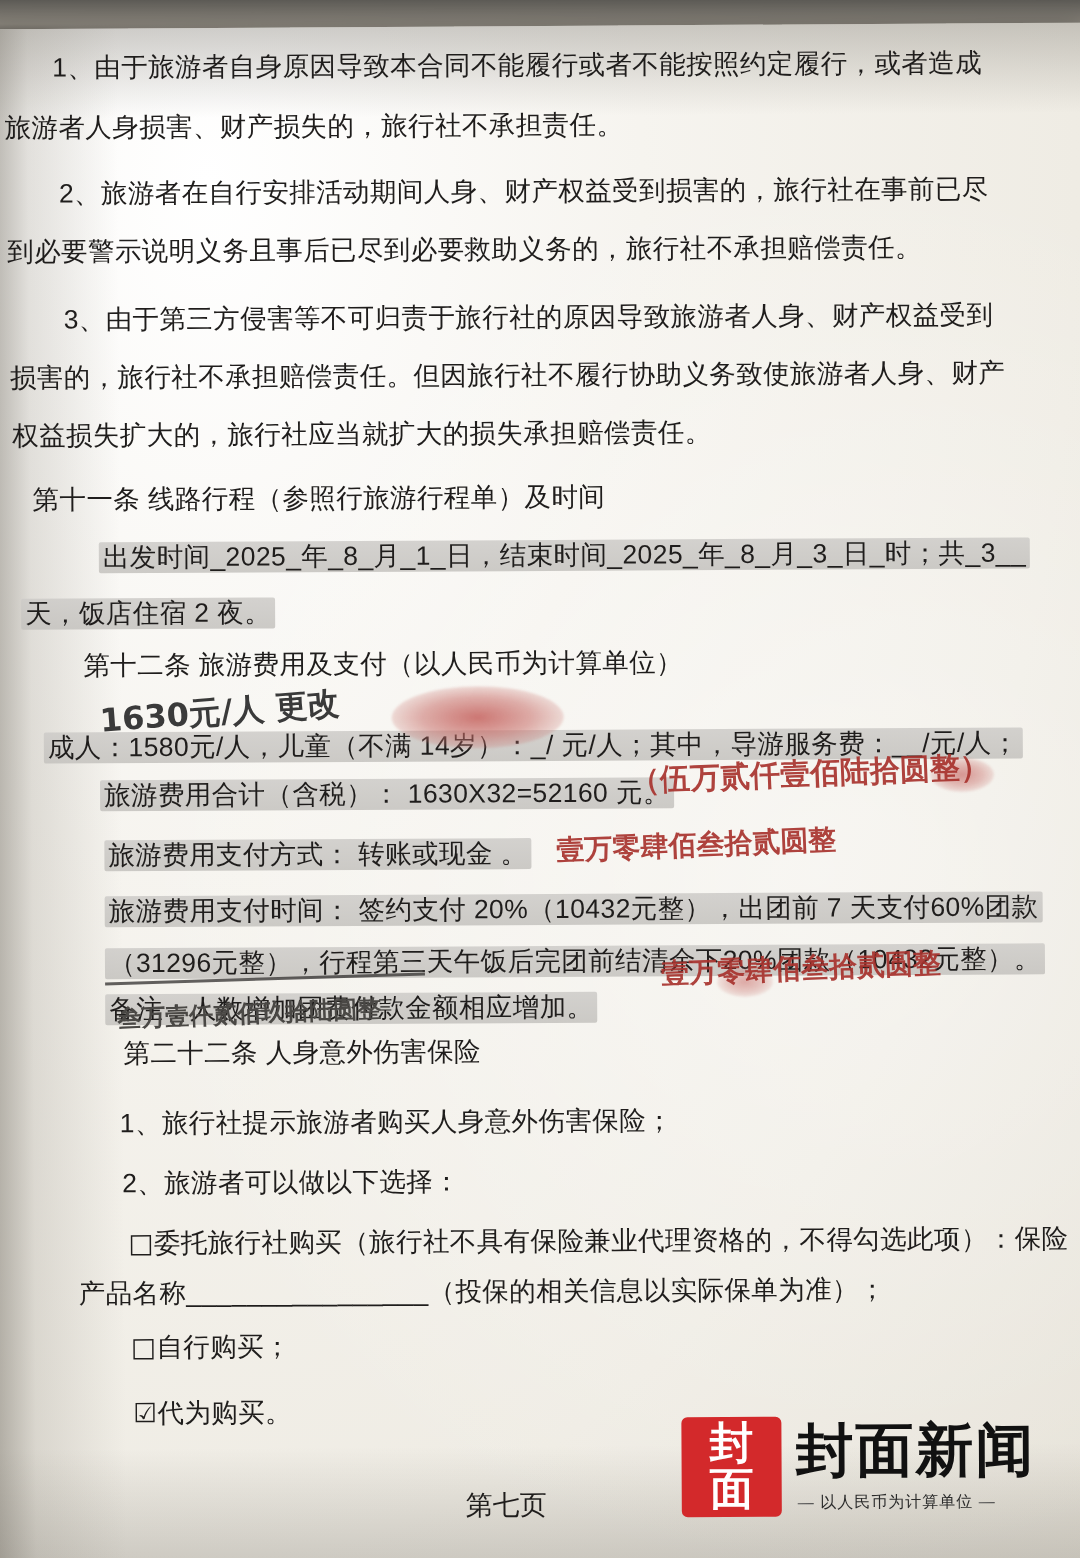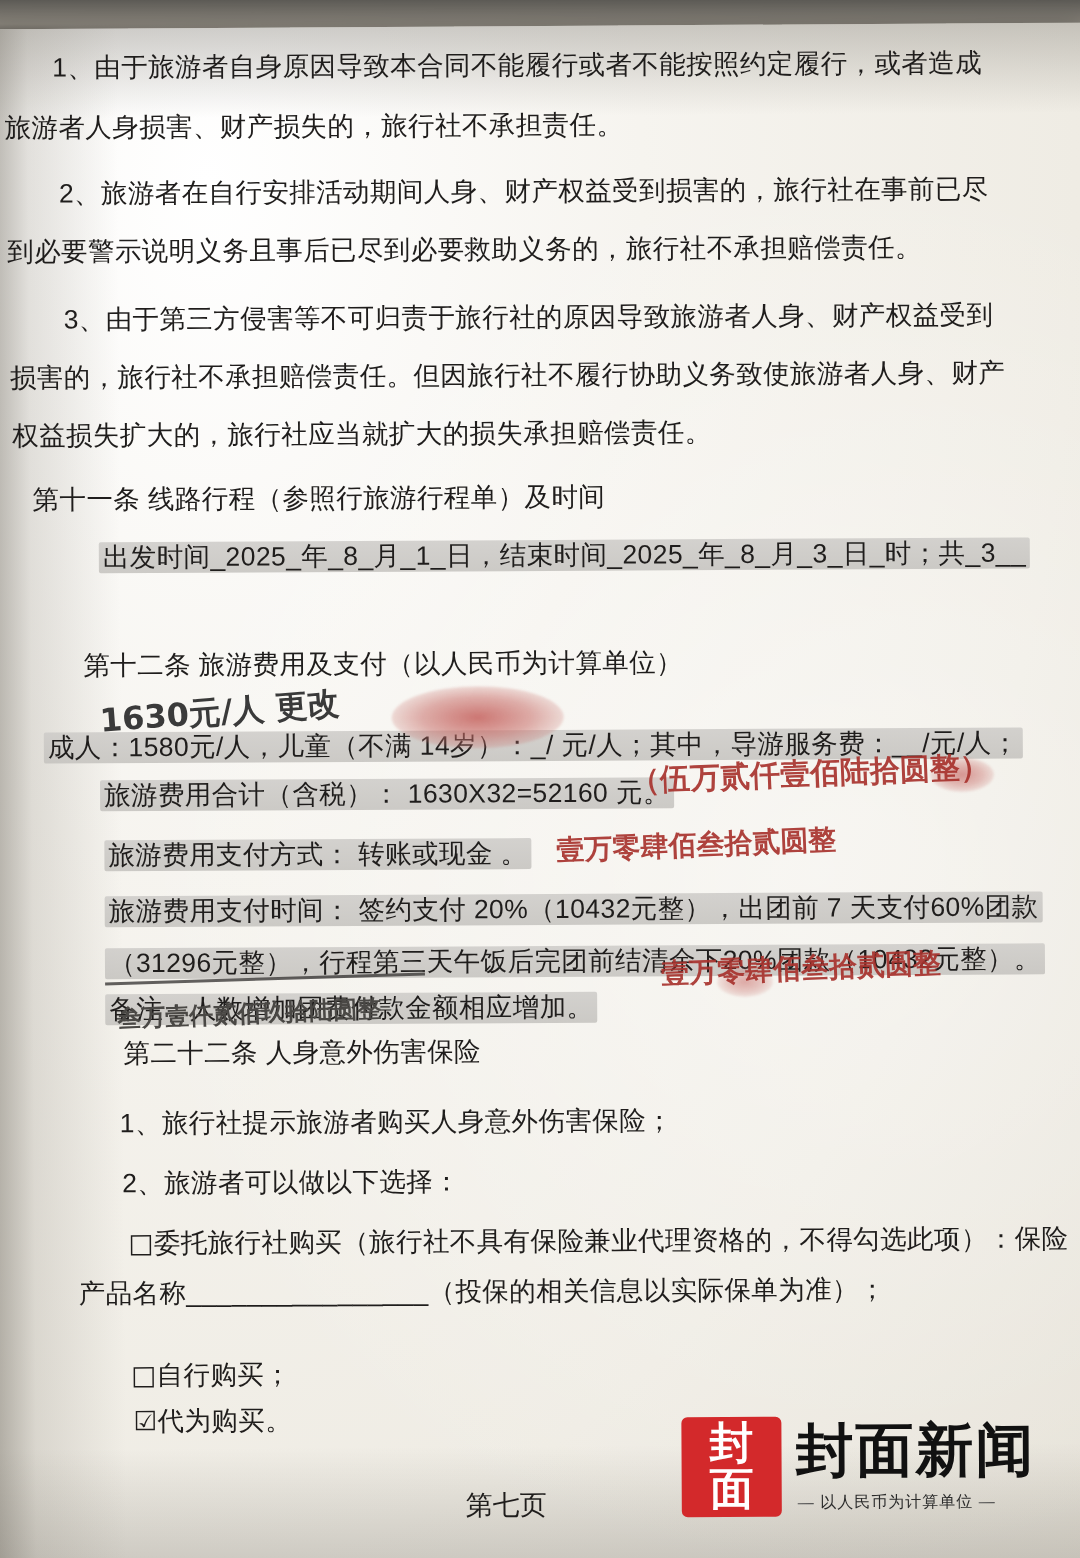--- a/index.html
+++ b/index.html
@@ -172,20 +172,21 @@
 
     <div class="p body-t" style="left:62px; top:178px;">2、旅游者在自行安排活动期间人身、财产权益受到损害的，旅行社在事前已尽</div>
     <div class="p body-t" style="left:10px; top:236px;">到必要警示说明义务且事后已尽到必要救助义务的，旅行社不承担赔偿责任。</div>
 
     <div class="p body-t" style="left:66px; top:304px;">3、由于第三方侵害等不可归责于旅行社的原因导致旅游者人身、财产权益受到</div>
     <div class="p body-t" style="left:12px; top:362px;">损害的，旅行社不承担赔偿责任。但因旅行社不履行协助义务致使旅游者人身、财产</div>
     <div class="p body-t" style="left:14px; top:420px;">权益损失扩大的，旅行社应当就扩大的损失承担赔偿责任。</div>
 
     <div class="p body-t" style="left:34px; top:484px;">第十一条  线路行程（参照行旅游行程单）及时间</div>
     <div class="p body-t hl" style="left:100px; top:540px;">出发时间_2025_年_8_月_1_日，结束时间_2025_年_8_月_3_日_时；共_3__</div>
+    <div class="p body-t hl" style="left:22px; top:596px;">天，饭店住宿  2 夜。</div>
 
     <div class="p body-t" style="left:84px; top:650px;">第十二条  旅游费用及支付（以人民币为计算单位）</div>
 
     <div class="p body-t hl" style="left:44px; top:730px;">成人：1580元/人，儿童（不满 14岁）：_/ 元/人；其中，导游服务费：__/元/人；</div>
 
     <div class="p body-t hl" style="left:100px; top:778px;">旅游费用合计（含税）：  1630X32=52160 元。</div>
 
     <div class="p body-t hl" style="left:104px; top:838px;">旅游费用支付方式：   转账或现金 。</div>
 
     <div class="p body-t hl" style="left:104px; top:894px;">旅游费用支付时间：  签约支付 20%（10432元整），出团前 7 天支付60%团款</div>
@@ -193,22 +194,22 @@
 
     <div class="p body-t hl" style="left:104px; top:992px;">备注：人数增加团费付款金额相应增加。</div>
 
     <div class="p body-t" style="left:122px; top:1038px;">第二十二条   人身意外伤害保险</div>
     <div class="p body-t" style="left:118px; top:1108px;">1、旅行社提示旅游者购买人身意外伤害保险；</div>
     <div class="p body-t" style="left:120px; top:1168px;">2、旅游者可以做以下选择：</div>
 
     <div class="p body-t cb" style="left:126px; top:1228px;">□委托旅行社购买（旅行社不具有保险兼业代理资格的，不得勾选此项）：保险</div>
     <div class="p body-t" style="left:76px; top:1278px;">产品名称________________（投保的相关信息以实际保单为准）；</div>
 
-    <div class="p body-t cb" style="left:128px; top:1360px;">□自行购买；</div>
-    <div class="p body-t cb" style="left:130px; top:1398px;margin-top:8px;">☑代为购买。</div>
+    <div class="p body-t cb" style="left:128px; top:1332px;">□自行购买；</div>
+    <div class="p body-t cb" style="left:130px; top:1398px;">☑代为购买。</div>
 
     <div class="smudge" style="left:392px; top:686px; width:172px; height:62px;"></div>
     <div class="smudge" style="left:930px; top:760px; width:64px; height:34px; opacity:0.75;"></div>
     <div class="smudge" style="left:716px; top:968px; width:56px; height:30px; opacity:0.6;"></div>
 
     <div class="hand" style="left:100px; top:694px; font-size:32px; transform:rotate(-4deg);">1630元/人 更改</div>
 
     <div class="hand hand-red" style="left:630px; top:760px; font-size:30px; transform:rotate(-2deg);">（伍万贰仟壹佰陆拾圆整）</div>
 
     <div class="hand hand-red" style="left:556px; top:832px; font-size:28px; transform:rotate(-2deg);">壹万零肆佰叁拾贰圆整</div>

